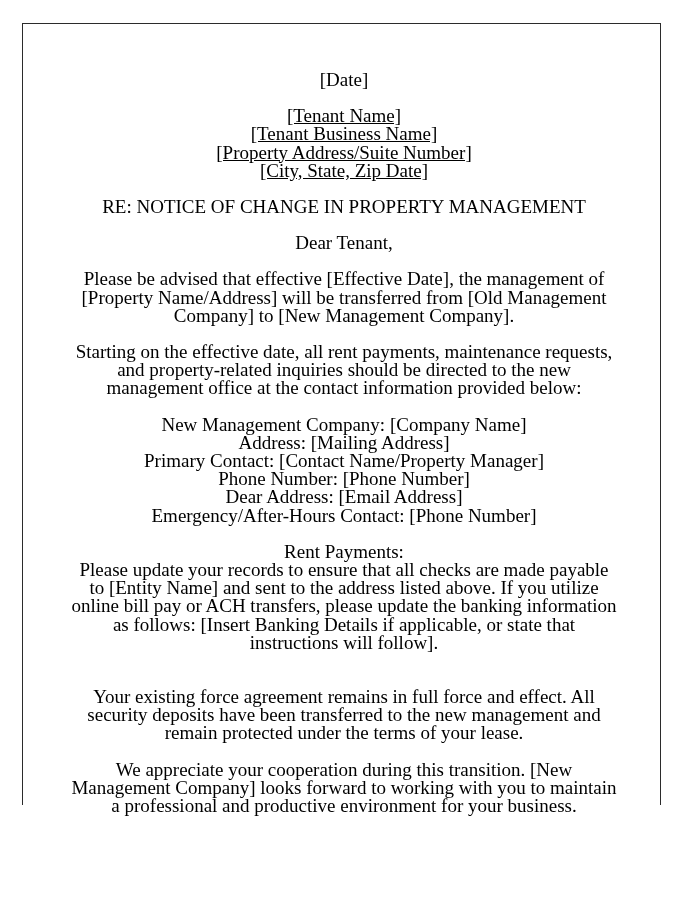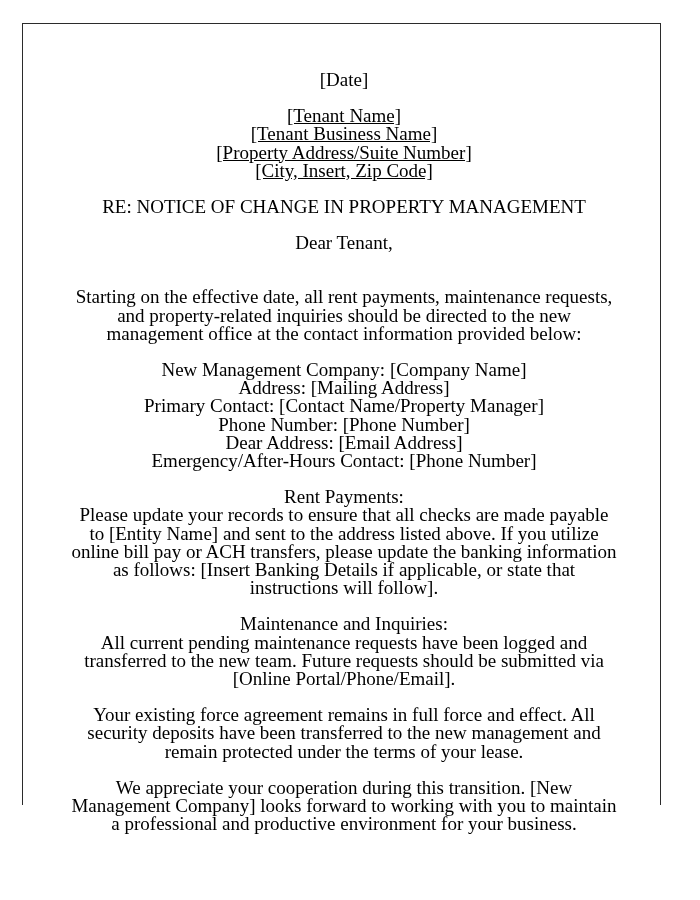--- a/index.html
+++ b/index.html
@@ -75,33 +75,34 @@
   <div class="letter-body">
 
     <div class="line">[Date]</div>
 
     <div class="block-gap"></div>
 
     <div class="address-block">
       <div class="line">[Tenant Name]</div>
       <div class="line">[Tenant Business Name]</div>
       <div class="line">[Property Address/Suite Number]</div>
-      <div class="line">[City, Insert, Zip Code]</div>
+      <div class="line">[City, State, Zip Date]</div>
     </div>
 
     <div class="block-gap"></div>
 
     <div class="doc-heading">RE: NOTICE OF CHANGE IN PROPERTY MANAGEMENT</div>
 
     <div class="block-gap"></div>
 
     <div class="line">Dear Tenant,</div>
 
     <div class="block-gap"></div>
 
+    <p class="para">Please be advised that effective [Effective Date], the management of [Property Name/Address] will be transferred from [Old Management Company] to [New Management Company].</p>
 
     <div class="block-gap"></div>
 
     <p class="para">Starting on the effective date, all rent payments, maintenance requests, and property-related inquiries should be directed to the new management office at the contact information provided below:</p>
 
     <div class="block-gap"></div>
 
     <div>
       <div class="contact-line">
         <span class="contact-label">New Management Company:</span>
@@ -131,24 +132,20 @@
 
     <div class="block-gap"></div>
 
     <div>
       <div class="section-heading">Rent Payments:</div>
       <p class="para">Please update your records to ensure that all checks are made payable to [Entity Name] and sent to the address listed above. If you utilize online bill pay or ACH transfers, please update the banking information as follows: [Insert Banking Details if applicable, or state that instructions will follow].</p>
     </div>
 
     <div class="block-gap"></div>
 
-    <div>
-      <div class="section-heading">Maintenance and Inquiries:</div>
-      <p class="para">All current pending maintenance requests have been logged and transferred to the new team. Future requests should be submitted via [Online Portal/Phone/Email].</p>
-    </div>
 
     <div class="block-gap"></div>
 
     <p class="para">Your existing force agreement remains in full force and effect. All security deposits have been transferred to the new management and remain protected under the terms of your lease.</p>
 
     <div class="block-gap"></div>
 
     <p class="para">We appreciate your cooperation during this transition. [New Management Company] looks forward to working with you to maintain a professional and productive environment for your business.</p>
 
   </div>

